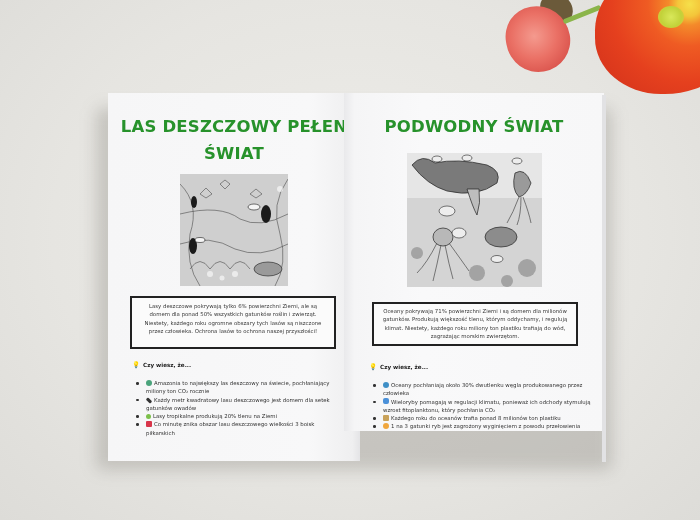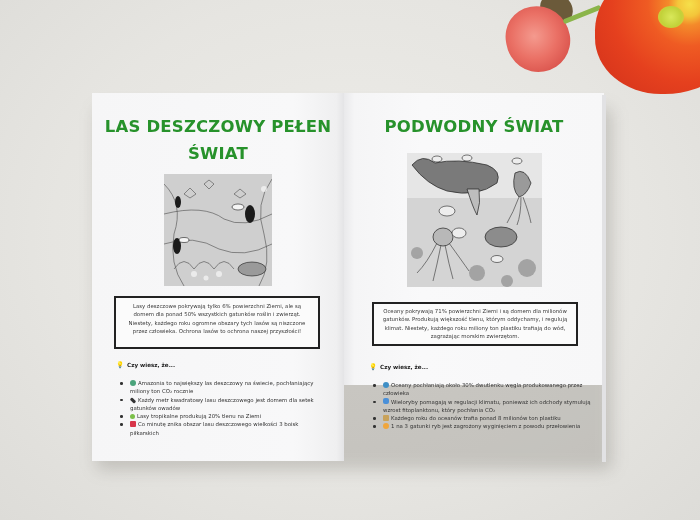--- a/index.html
+++ b/index.html
@@ -46,26 +46,26 @@
     position: absolute; left: 96px; top: 108px; width: 516px; height: 362px;
     background: rgba(80,78,70,0.22);
     filter: blur(8px);
     border-radius: 6px;
   }
   .page {
     position: absolute; top: 93px; height: 368px;
     background: #f8f8f9;
   }
   .page-left {
-    left: 92px; width: 252px;
+    left: 108px; width: 252px;
     background: linear-gradient(to right, #f6f6f7 0%, #f8f8f9 80%, #efeff0 97%, #e4e4e6 100%);
     padding-left: 24px;
   }
   .page-right {
-    left: 344px; width: 260px; height: 292px;
+    left: 344px; width: 260px; height: 338px;
     background: linear-gradient(to right, #e9e9eb 0%, #f5f5f6 4%, #f9f9fa 30%, #f7f7f8 100%);
   }
   .page-edge {
     position: absolute; left: 602px; top: 95px; width: 4px; height: 367px;
     background: #e2e2e4;
   }
 
   .title {
     position: absolute; left: 0; width: 100%;
     text-align: center;

